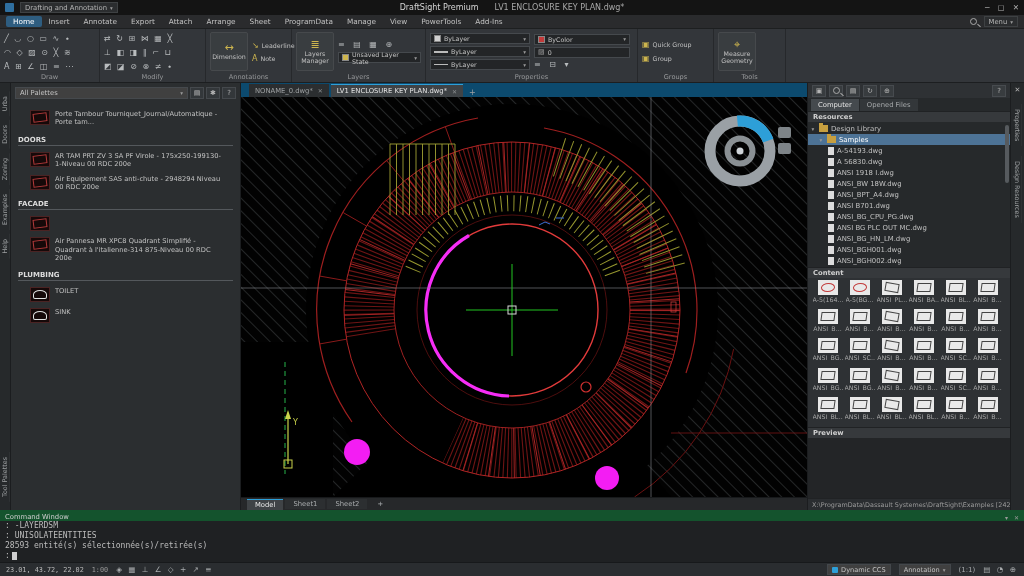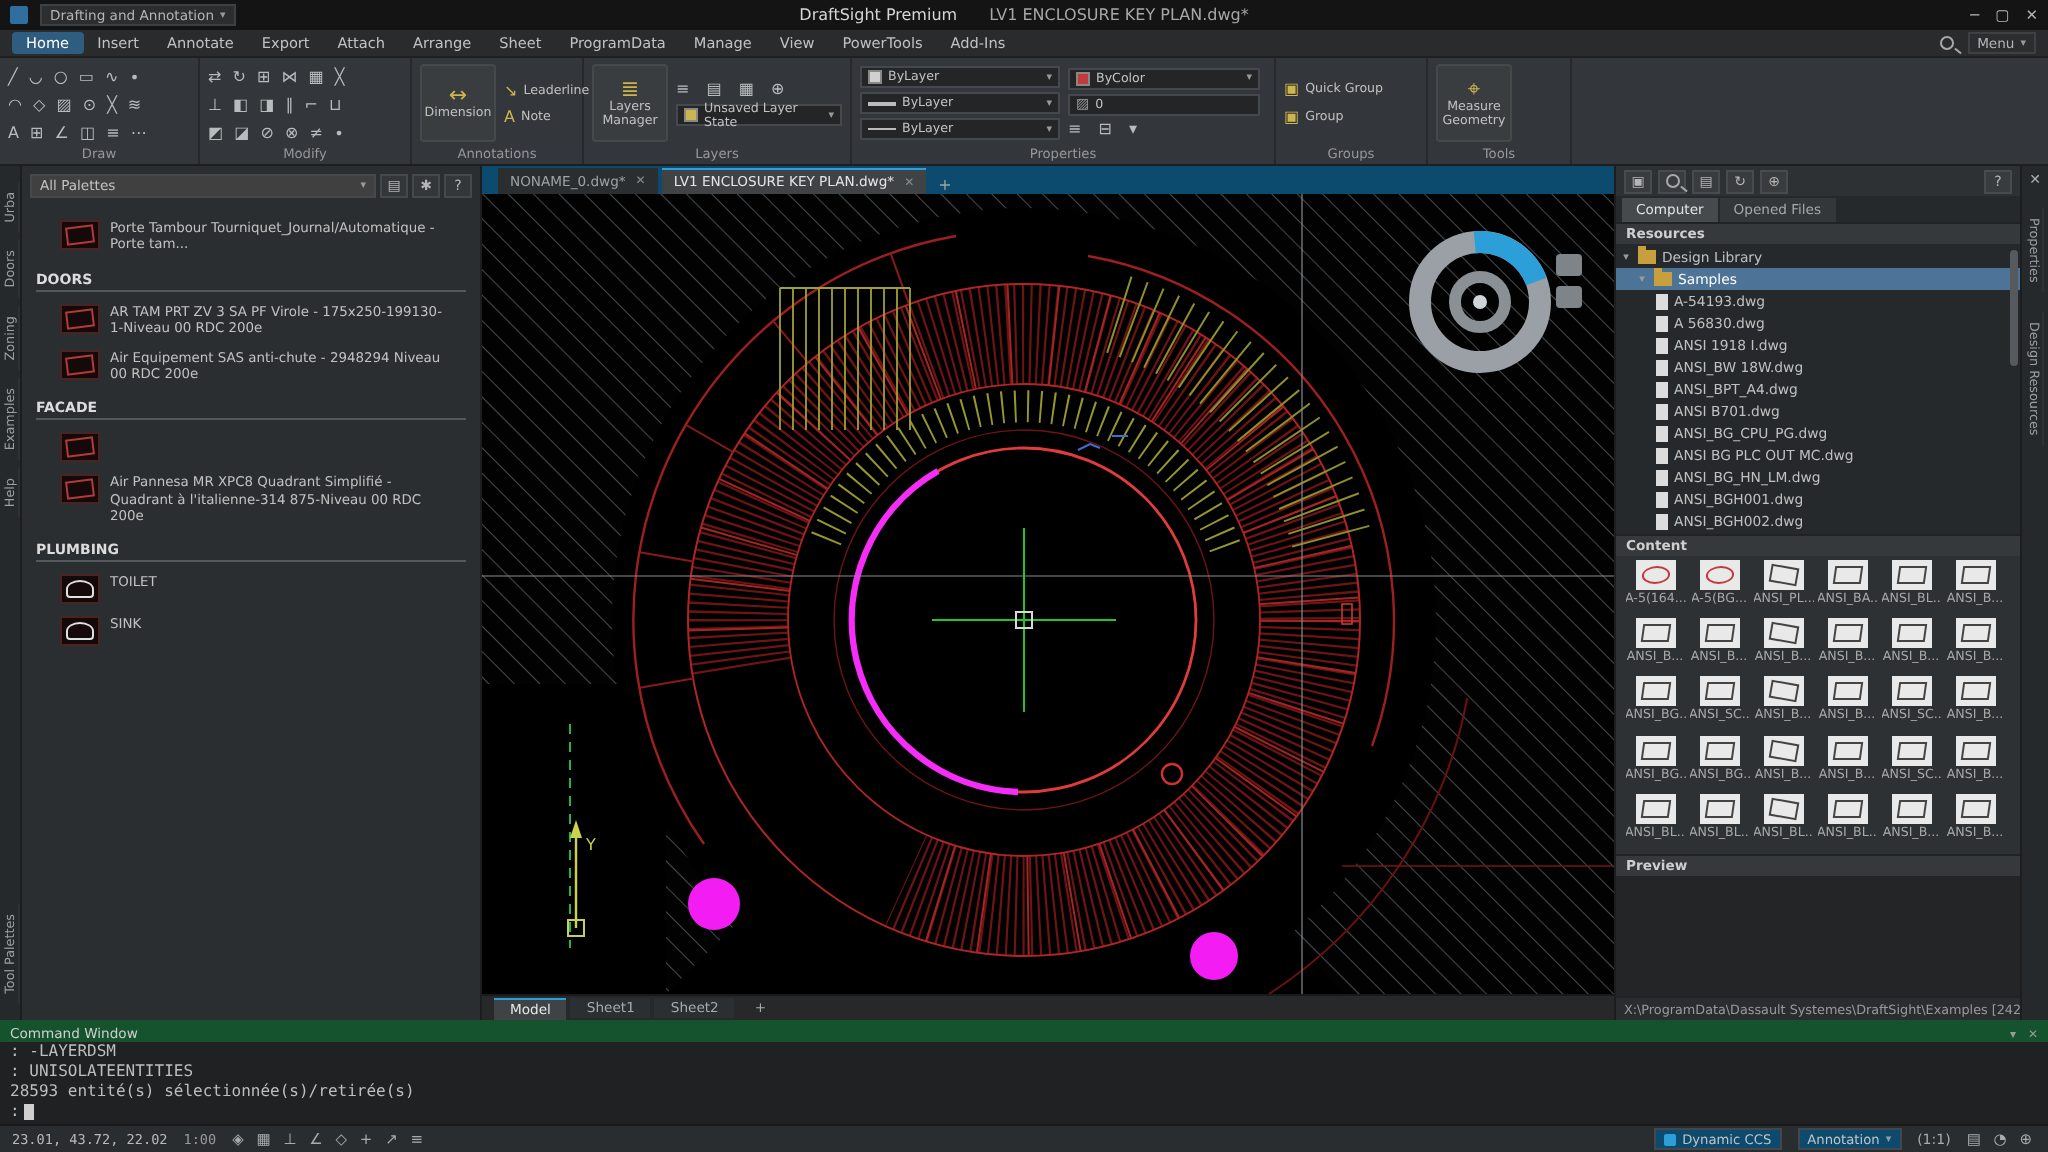--- a/index.html
+++ b/index.html
@@ -96,21 +96,21 @@
 #cmd{position:absolute;left:0;top:510px;width:1024px;height:52px;background:#1f2123;display:flex;flex-direction:column}
 #cmdhead{height:11px;background:#14532d;display:flex;align-items:flex-end;padding:0 5px;font-size:6.8px;color:#cfcfcf;gap:6px}
 #cmdhead .hico{margin-left:auto;display:flex;gap:6px;font-size:6px;color:#9a9a9a}
 .cline{font-family:"DejaVu Sans Mono",monospace;font-size:8px;line-height:10px;color:#bdbdbd;padding-left:5px}
 #cprompt{display:flex;align-items:center;gap:2px;padding-left:5px;font-family:"DejaVu Sans Mono",monospace;font-size:8px;color:#bdbdbd}
 .caret{width:5px;height:8px;background:#cfcfcf;display:inline-block}
 
 #status{position:absolute;left:0;top:562px;width:1024px;height:14px;background:#2a2d30;border-top:1px solid #17191b;display:flex;align-items:center;font-size:7px;padding:0 6px;gap:8px}
 #coords{font-family:"DejaVu Sans Mono",monospace;color:#b9b9b9;font-size:6.8px}
 .sics{letter-spacing:2px;font-size:7.5px;color:#a8abad}
-.schip{display:flex;align-items:center;gap:3px;background:#0c4a6e;border:1px solid #43474b;height:11px;padding:0 4px;font-size:6.6px;color:#c3c3c3}
+.schip{display:flex;align-items:center;gap:3px;background:#404040;border:1px solid #43474b;height:11px;padding:0 4px;font-size:6.6px;color:#c3c3c3}
 .schip .dot{width:6px;height:6px;background:#2d9fd8;border-radius:1px}
 #status .spacer{flex:1}
 </style>
 </head>
 <body>
 
 <div id="screen">
 
   <div id="titlebar">
     <span class="tb-ico"></span>

